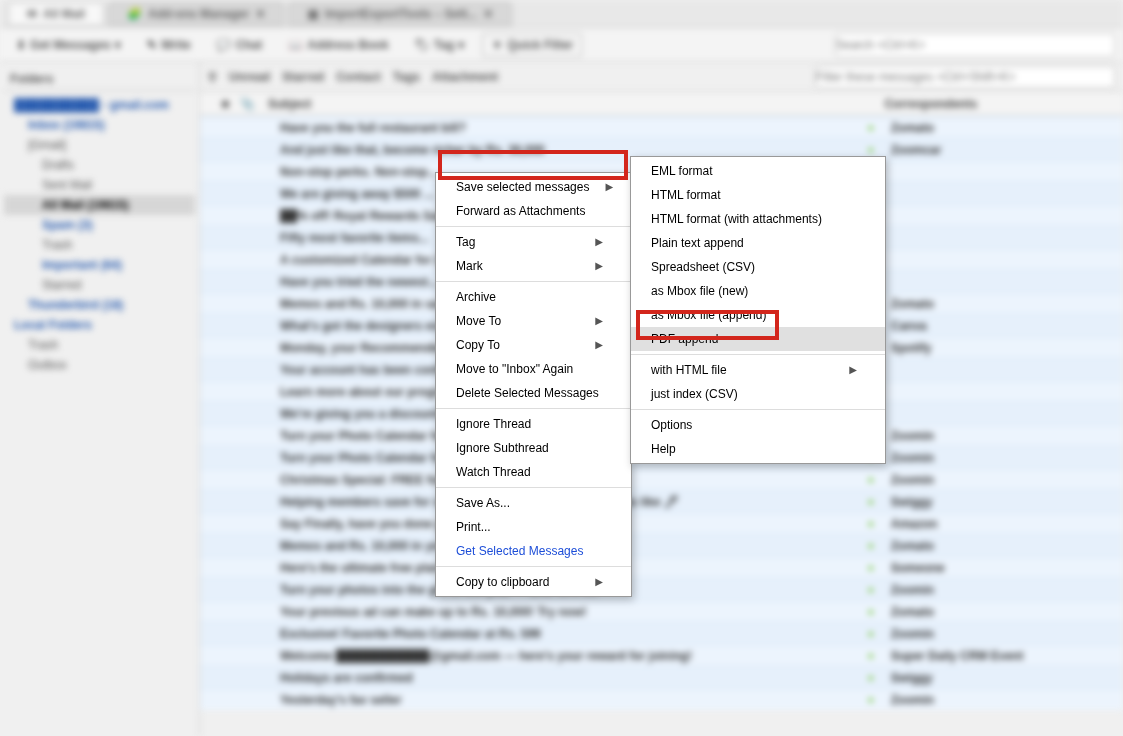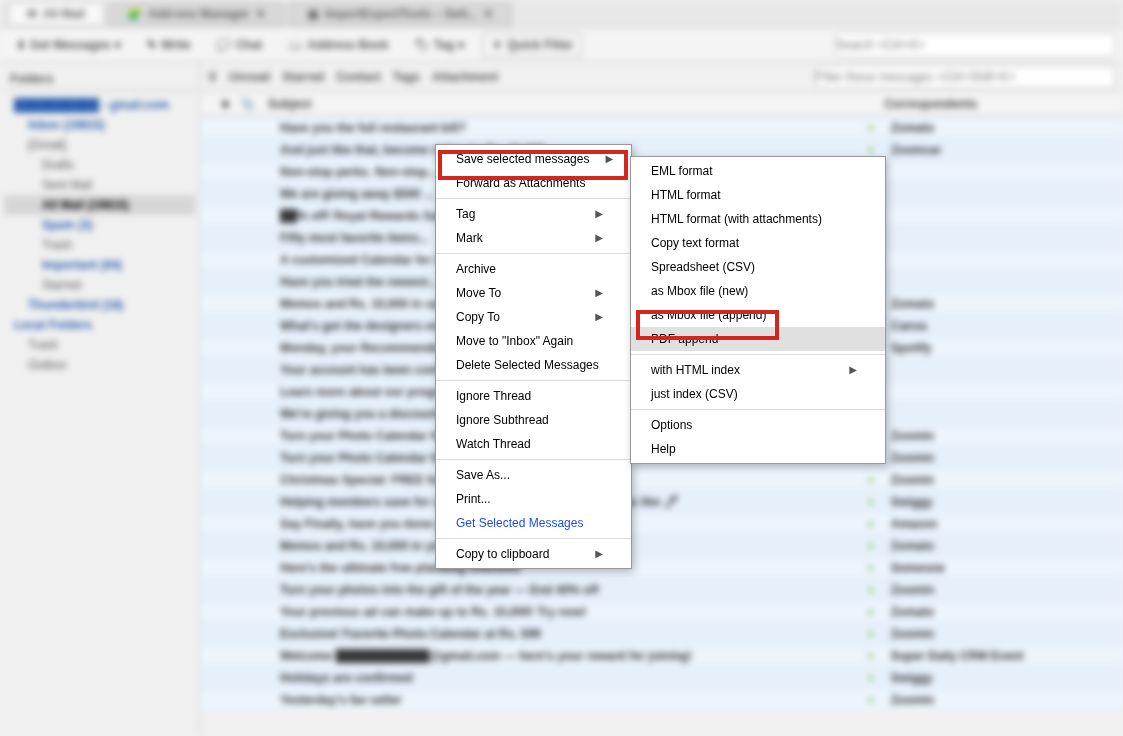--- a/index.html
+++ b/index.html
@@ -280,21 +280,21 @@
           <div class="row">
             <div class="subj">Yesterday's fav seller</div>
             <div class="dot">●</div>
             <div class="corr">Zoomin</div>
           </div>
         </div>
     </div>
   </div>
 </div>
 
-<div class="menu" id="menu1" style="left:435px;top:144px;width:197px;text-align:center;">
+<div class="menu" id="menu1" style="left:435px;top:172px;width:197px;text-align:center;">
     <div class="menu-item">
       <span>Save selected messages</span>
       <span class="arrow">▶</span>
     </div>
     <div class="menu-item">
       <span>Forward as Attachments</span>
     </div>
     <div class="menu-sep"></div>
     <div class="menu-item">
       <span>Tag</span>
@@ -353,37 +353,37 @@
     <div class="menu-item">
       <span>EML format</span>
     </div>
     <div class="menu-item">
       <span>HTML format</span>
     </div>
     <div class="menu-item">
       <span>HTML format (with attachments)</span>
     </div>
     <div class="menu-item">
-      <span>Copy text format</span>
+      <span>Plain text append</span>
     </div>
     <div class="menu-item">
       <span>Spreadsheet (CSV)</span>
     </div>
     <div class="menu-item">
       <span>as Mbox file (new)</span>
     </div>
     <div class="menu-item">
       <span>as Mbox file (append)</span>
     </div>
     <div class="menu-item hovered">
       <span>PDF append</span>
     </div>
     <div class="menu-sep"></div>
     <div class="menu-item">
-      <span>with HTML index</span>
+      <span>with HTML file</span>
       <span class="arrow">▶</span>
     </div>
     <div class="menu-item">
       <span>just index (CSV)</span>
     </div>
     <div class="menu-sep"></div>
     <div class="menu-item">
       <span>Options</span>
     </div>
     <div class="menu-item">

